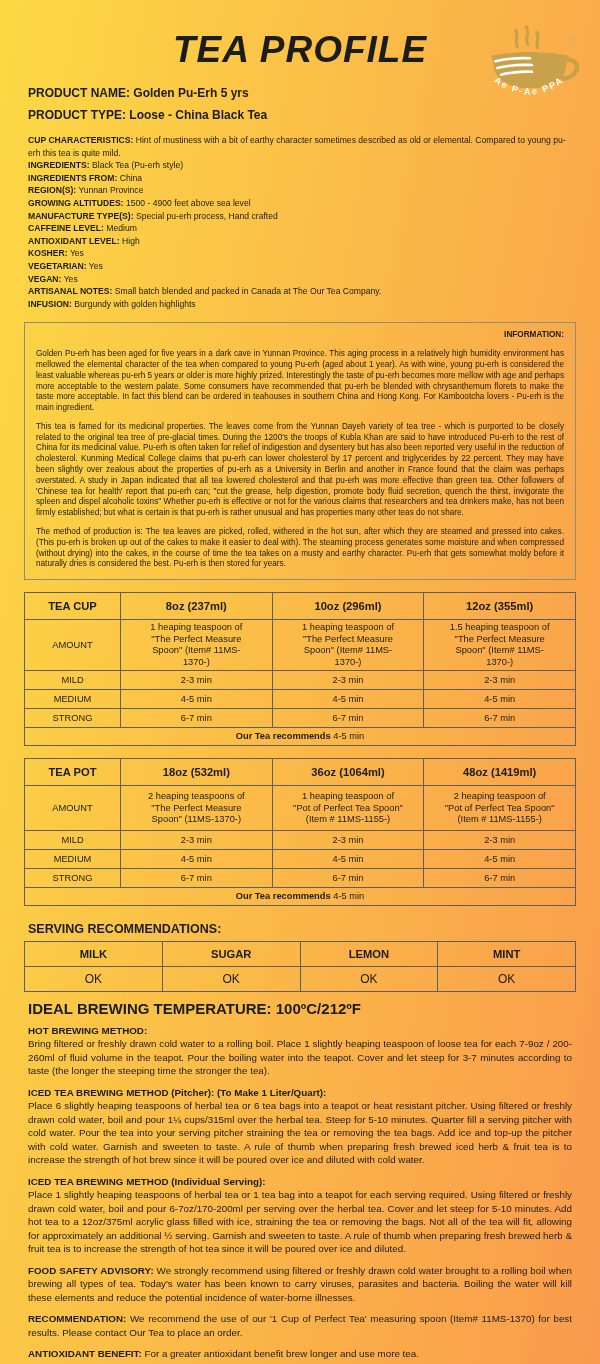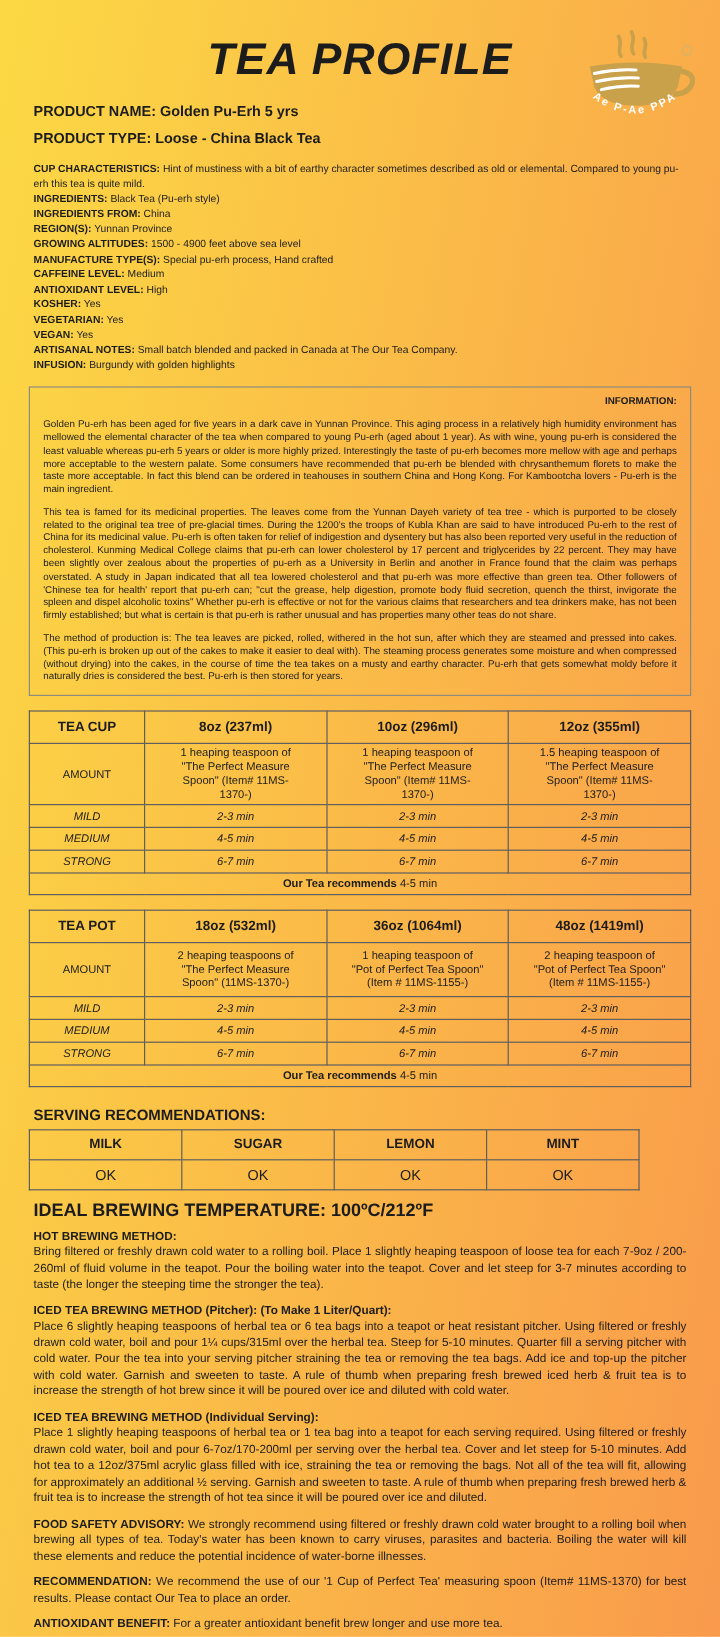--- a/index.html
+++ b/index.html
@@ -15,24 +15,24 @@
   .infobox{margin:12px 24px 0;border:1px solid #8d8d7f;padding:7px 11px 9px;
            font-size:8.2px;line-height:10.8px;text-align:justify;}
   .infobox .ib-title{font-weight:bold;text-align:right;}
   .infobox .para{margin-top:8px;}
   table.spec{width:552px;margin:12px 24px 0;border-collapse:collapse;table-layout:fixed;}
   table.spec td{border:1px solid #5f5f5f;text-align:center;vertical-align:middle;
                 padding:2px 20px;font-size:9.3px;line-height:11.5px;}
   table.spec col.c0{width:96px;}
   table.spec tr.head td{font-size:11.2px;font-weight:bold;height:22px;}
   table.spec tr.amount td{height:40px;}
-  table.spec tr.strength td{height:14px;font-style:italic;}
+  table.spec tr.strength td{height:14px;}
   table.spec tr.foot td{height:13px;}
   .serv-title{margin:16px 28px 4px;font-size:12.5px;font-weight:bold;}
-  table.serv{width:509px;margin:5px 24px 0;border-collapse:collapse;table-layout:fixed;}
+  table.serv{width:552px;margin:5px 24px 0;border-collapse:collapse;table-layout:fixed;}
   table.serv td{border:1px solid #5f5f5f;text-align:center;vertical-align:middle;height:22px;}
   table.serv tr.head td{font-size:11.2px;font-weight:bold;}
   table.serv tr.vals td{font-size:12px;}
   .bottom{margin:8px 28px 0;font-size:9.8px;line-height:13.5px;}
   .bottom .block{margin-top:8px;}
   .bottom .heading{font-weight:bold;}
   .bottom .body{text-align:justify;}
   .temp{font-weight:bold;margin-top:10px;font-size:15px;}
 </style>
 </head>

